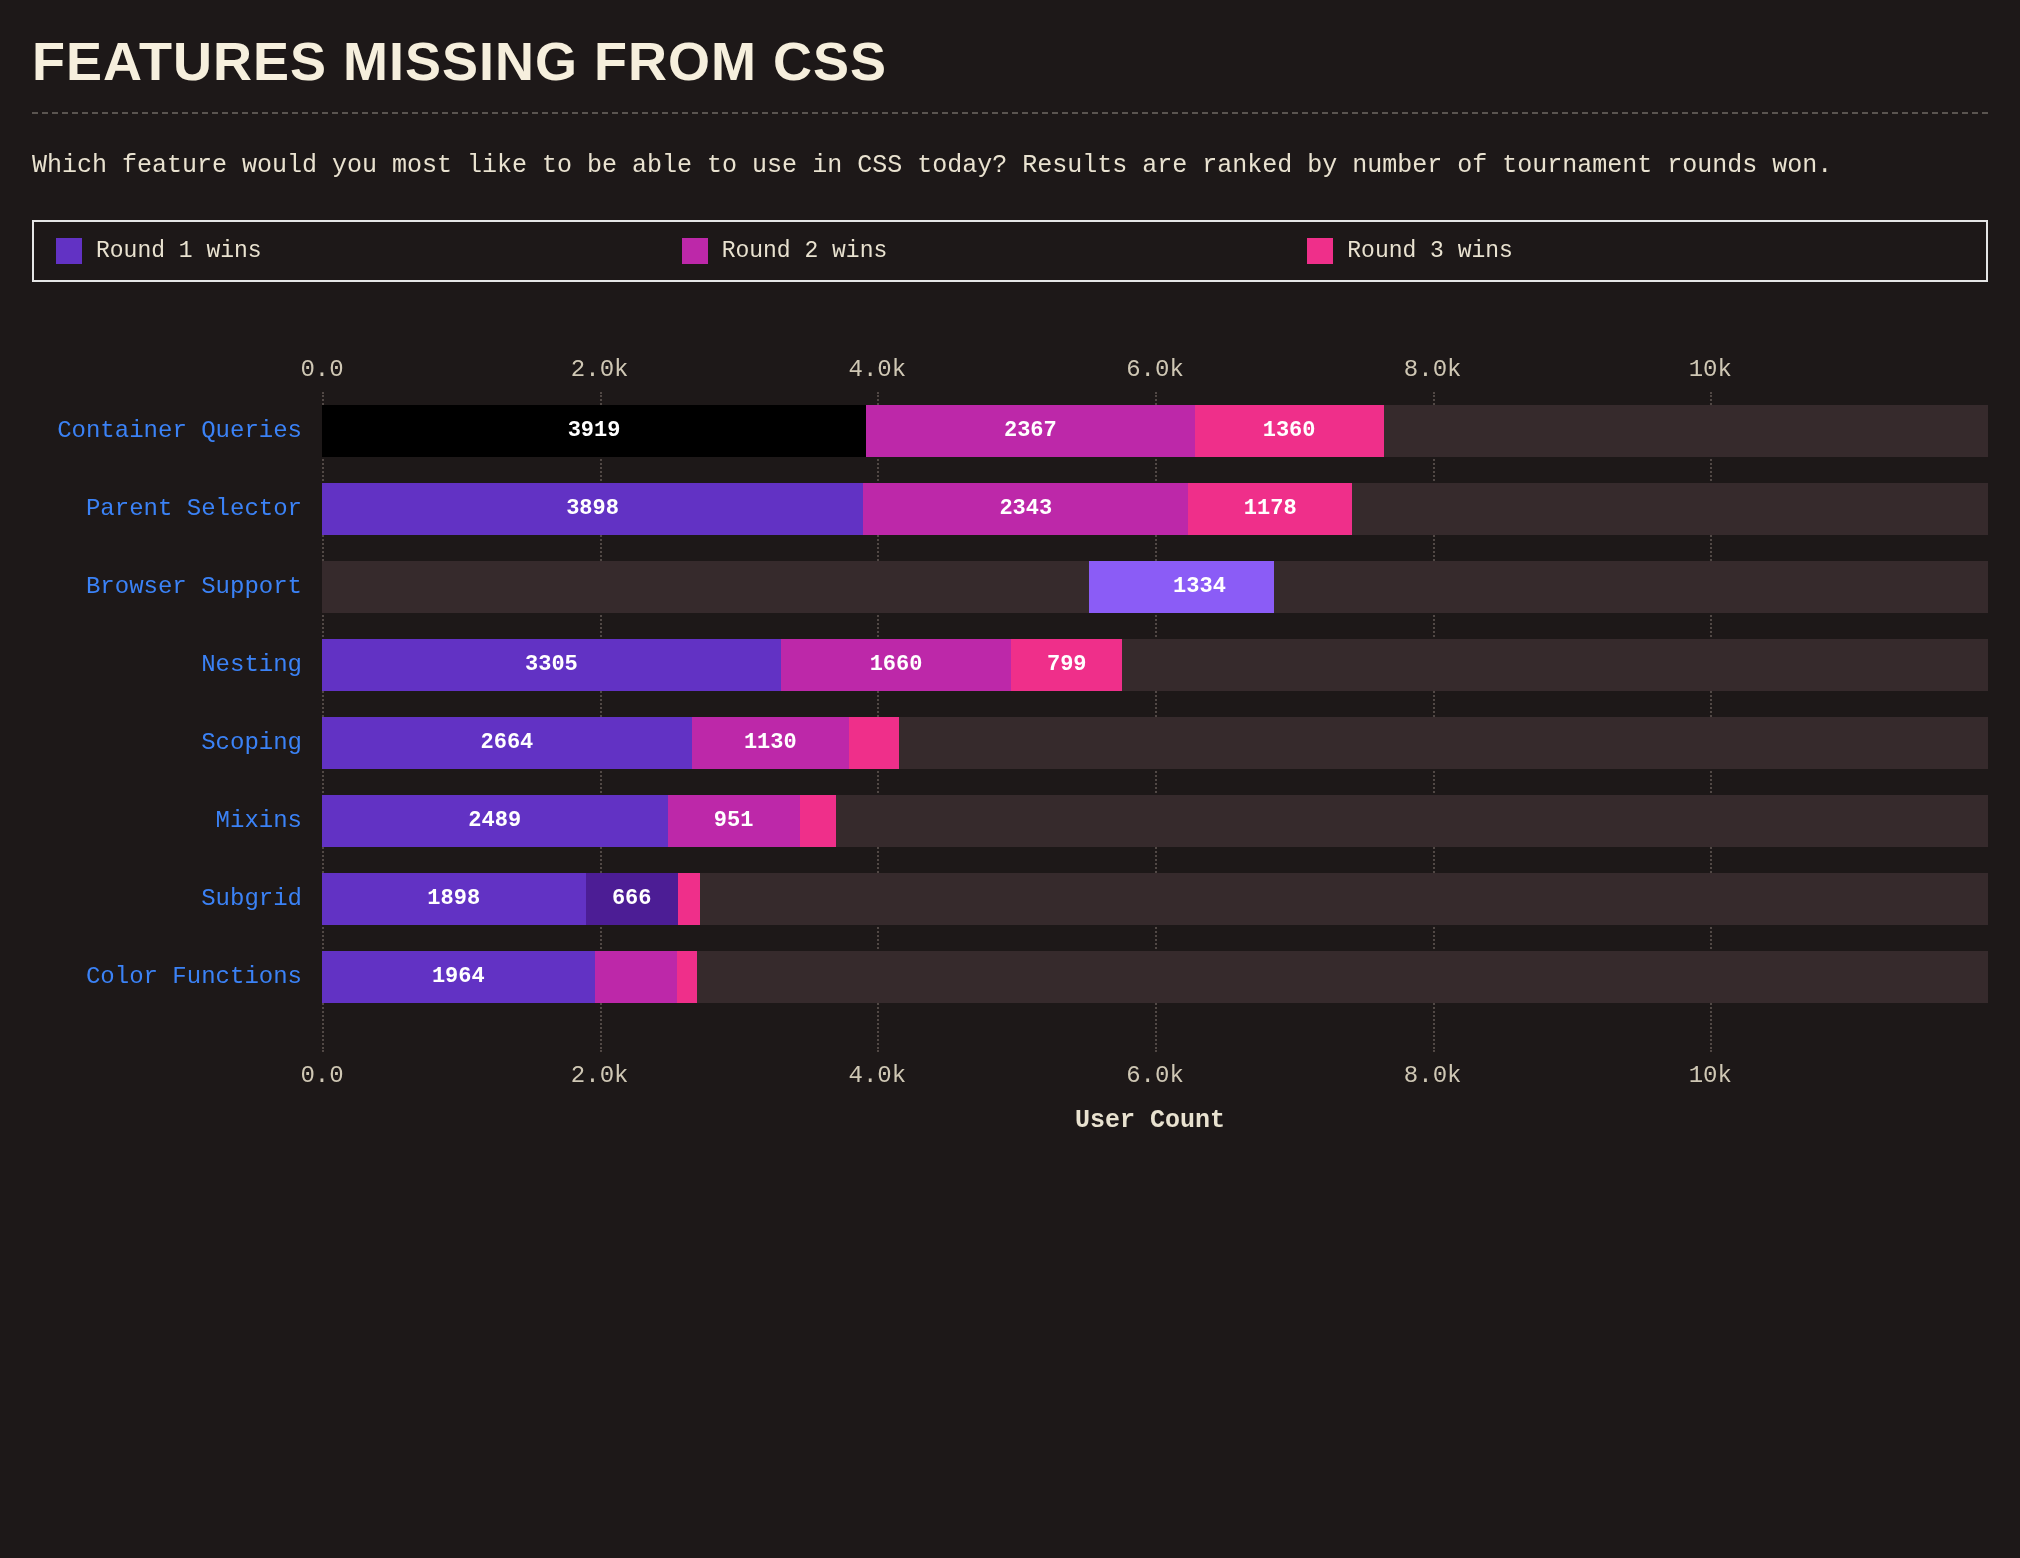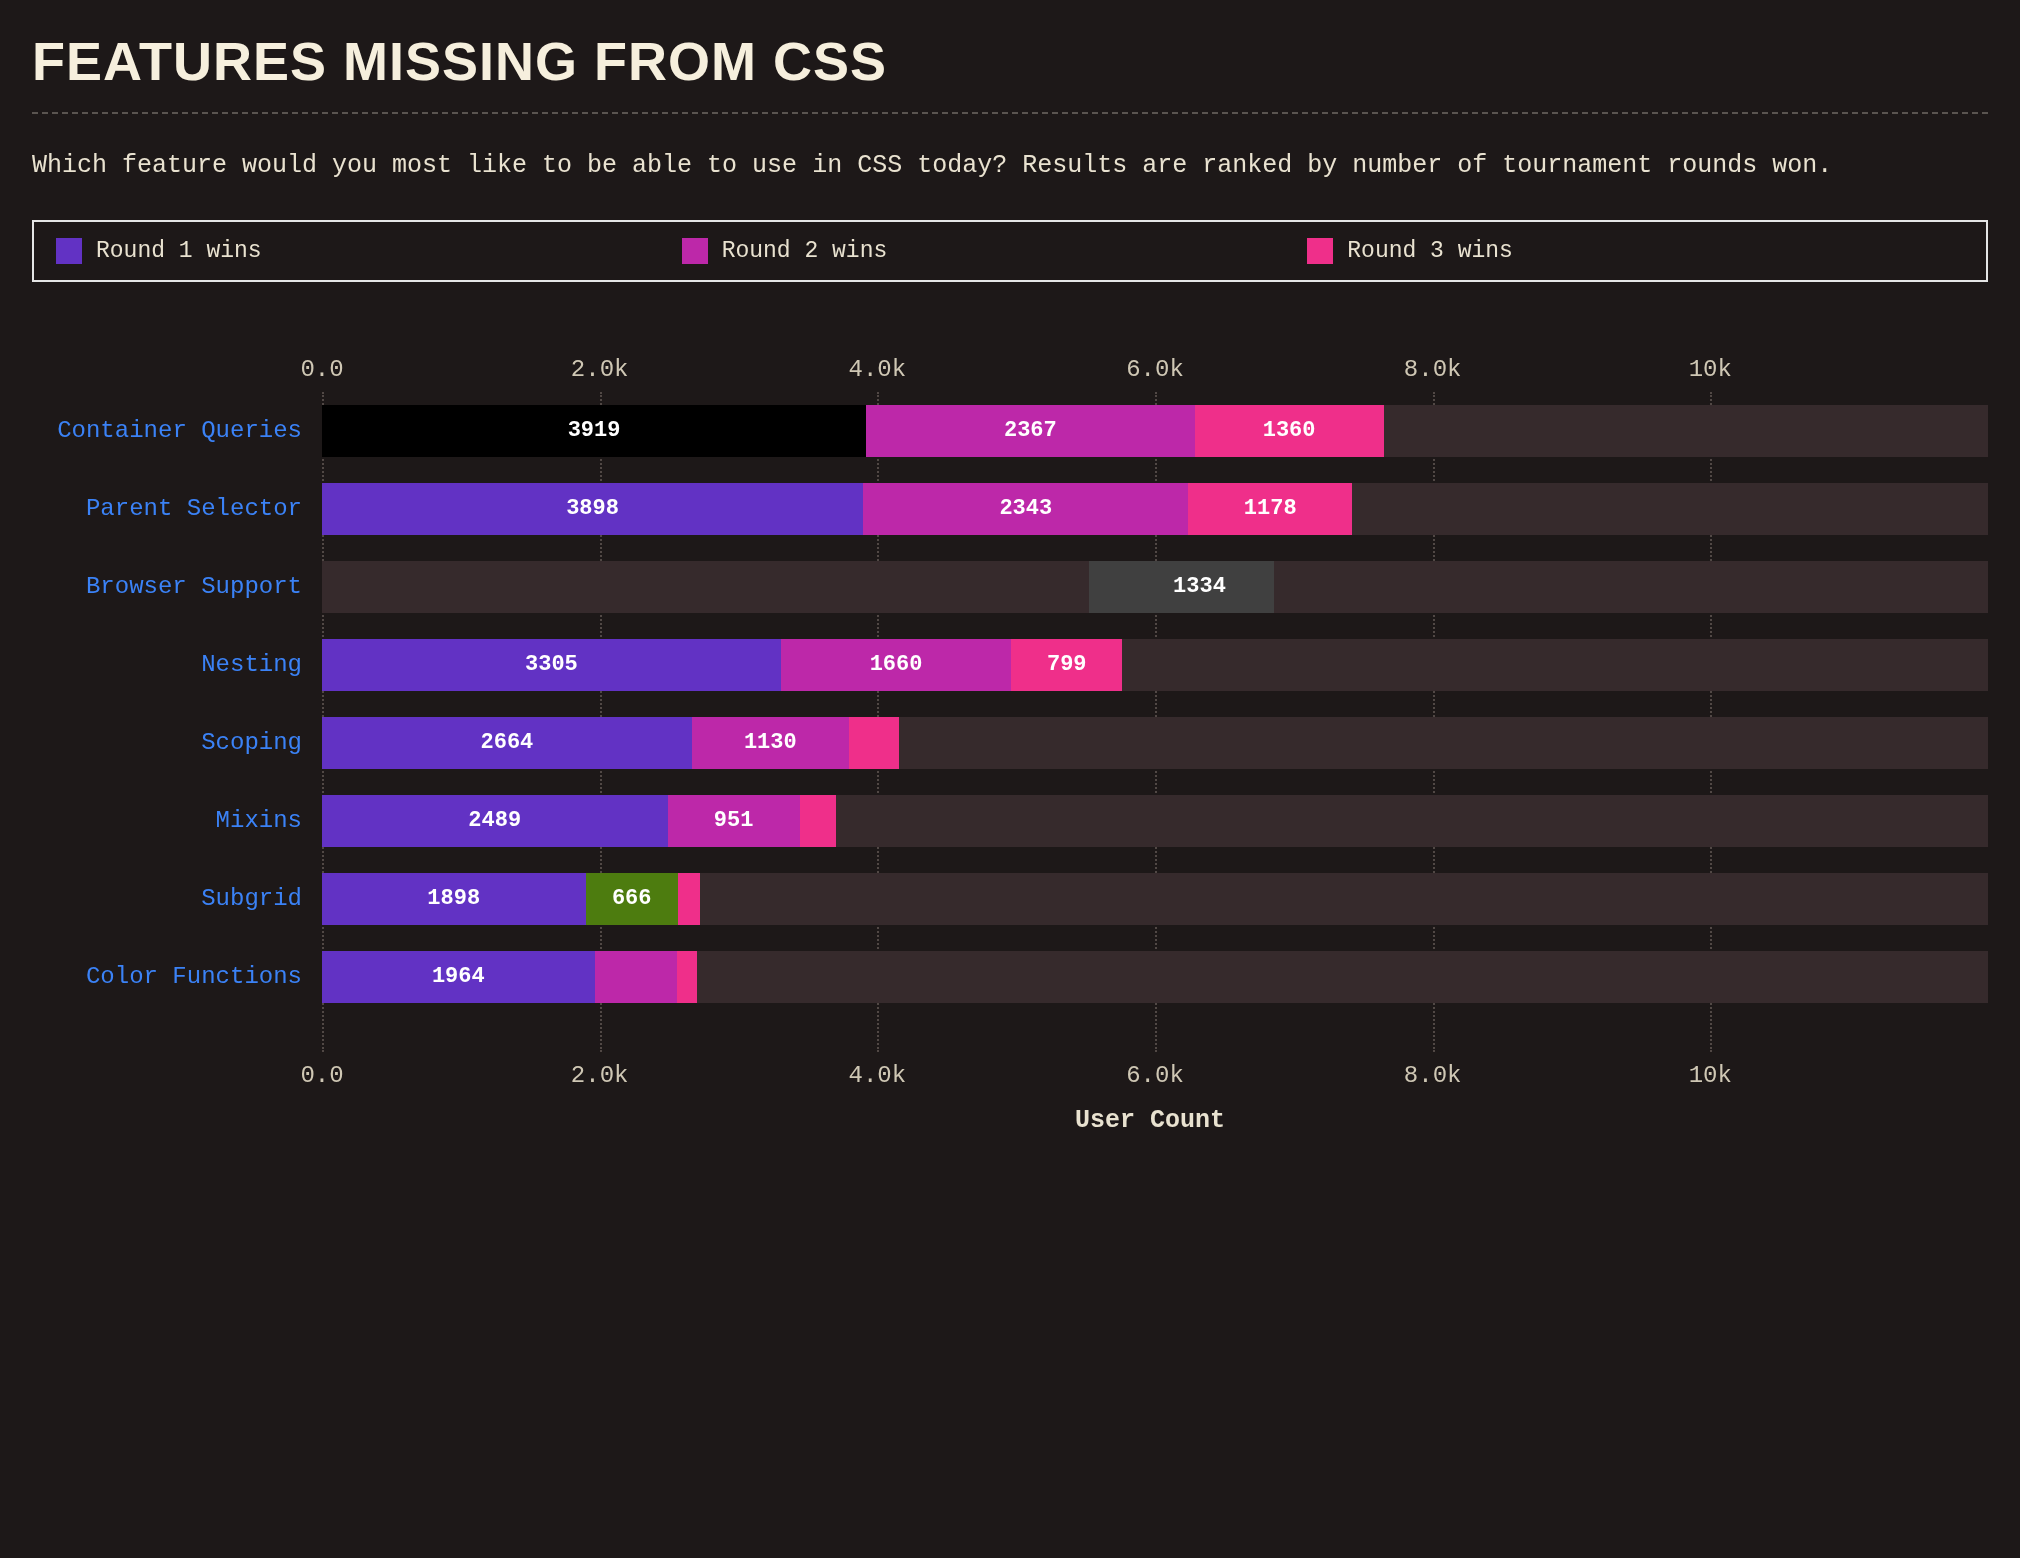--- a/index.html
+++ b/index.html
@@ -205,21 +205,21 @@
           </div>
           <div class="bar-segment" style="left: 32.4833%; width: 19.525%; background: rgb(189, 40, 169);">
             <span>2343</span>
           </div>
           <div class="bar-segment" style="left: 52.0083%; width: 9.81667%; background: rgb(239, 47, 138);">
             <span>1178</span>
           </div>
         </div>
         <div class="bar-row">
           <div class="bar-track" style="top: 13px;"></div>
-          <div class="bar-segment" style="left: 46.0333%; width: 11.1167%; background: #404040; padding-left: 36px;">
+          <div class="bar-segment" style="left: 46.0333%; width: 11.1167%; background: #8b5cf6; padding-left: 36px;">
             <span>1334</span>
           </div>
         </div>
         <div class="bar-row">
           <div class="bar-track" style="top: 13px;"></div>
           <div class="bar-segment" style="left: 0%; width: 27.5417%; background: rgb(98, 50, 196);">
             <span>3305</span>
           </div>
           <div class="bar-segment" style="left: 27.5417%; width: 13.8333%; background: rgb(189, 40, 169);">
             <span>1660</span>
@@ -246,21 +246,21 @@
           <div class="bar-segment" style="left: 20.7417%; width: 7.925%; background: rgb(189, 40, 169);">
             <span>951</span>
           </div>
           <div class="bar-segment" style="left: 28.6667%; width: 2.16667%; background: rgb(239, 47, 138);"></div>
         </div>
         <div class="bar-row">
           <div class="bar-track" style="top: 13px;"></div>
           <div class="bar-segment" style="left: 0%; width: 15.8167%; background: rgb(98, 50, 196);">
             <span>1898</span>
           </div>
-          <div class="bar-segment" style="left: 15.8167%; width: 5.55%; background: #4d7c0f;">
+          <div class="bar-segment" style="left: 15.8167%; width: 5.55%; background: #4c1d95;">
             <span>666</span>
           </div>
           <div class="bar-segment" style="left: 21.3667%; width: 1.33333%; background: rgb(239, 47, 138);"></div>
         </div>
         <div class="bar-row">
           <div class="bar-track" style="top: 13px;"></div>
           <div class="bar-segment" style="left: 0%; width: 16.3667%; background: rgb(98, 50, 196);">
             <span>1964</span>
           </div>
           <div class="bar-segment" style="left: 16.3667%; width: 4.91667%; background: rgb(189, 40, 169);"></div>

